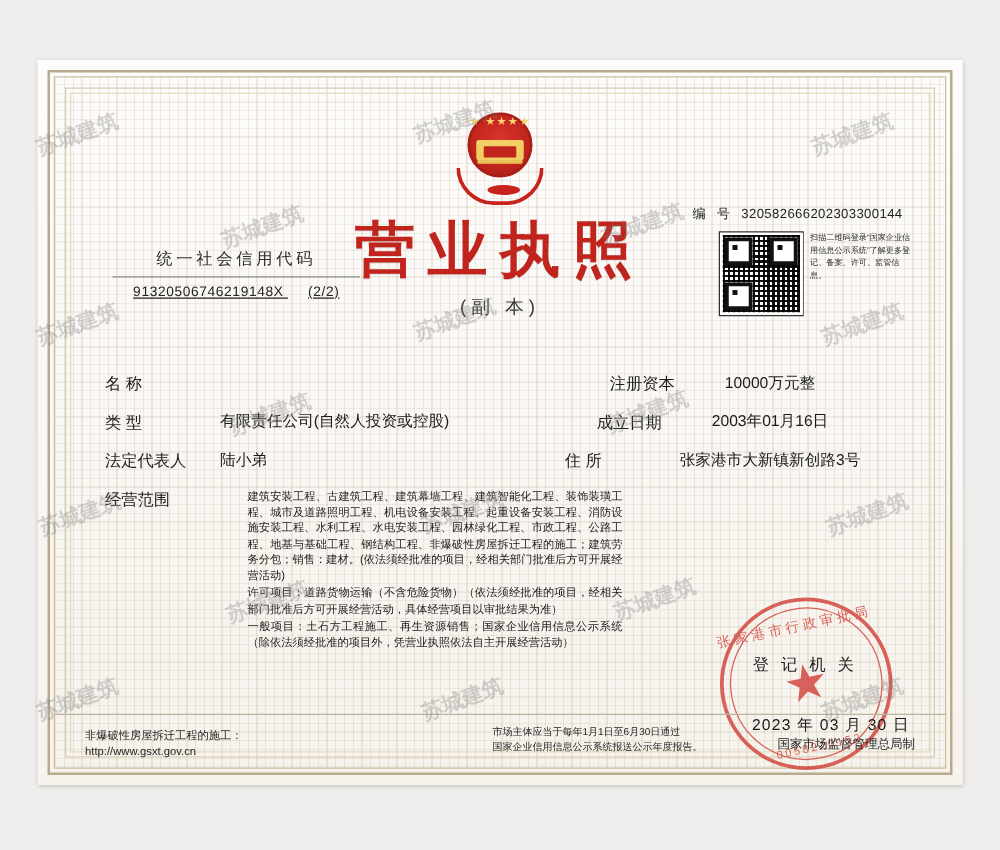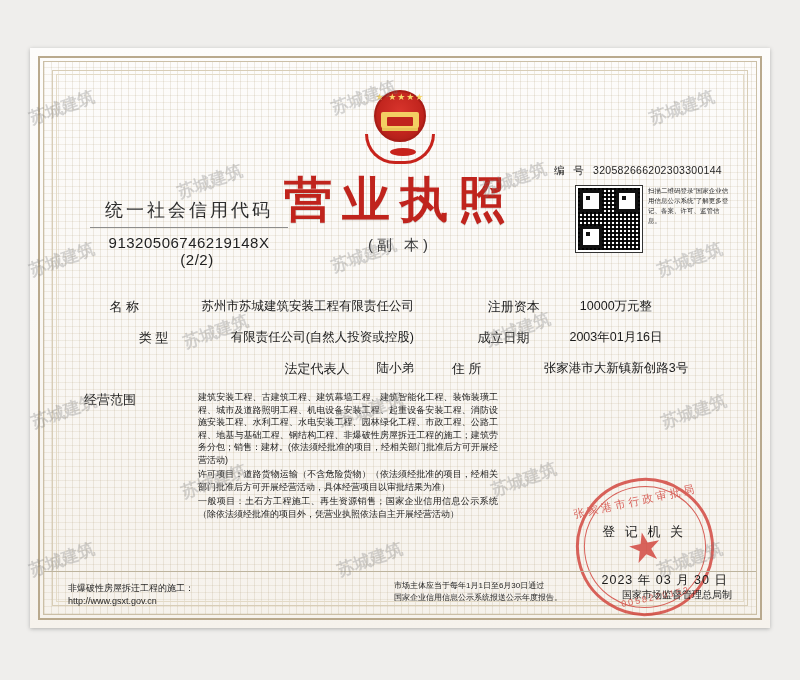--- a/index.html
+++ b/index.html
@@ -70,23 +70,23 @@
     font-weight:bold;font-size:48px;letter-spacing:10px;color:#c0241d;
     text-shadow:0 1px 0 rgba(0,0,0,.12);
   }
   .subtitle{
     position:absolute;left:0;right:0;top:188px;text-align:center;
     font-size:15px;letter-spacing:4px;color:#3a3a3a;
   }
 
   
   .code-block{position:absolute;left:54px;top:150px;width:210px;text-align:center;}
-  .code-label{font-size:18px;letter-spacing:3px;color:#2d2d2d;}
+  .code-label{font-size:13px;letter-spacing:3px;color:#2d2d2d;}
   .code-rule{height:1px;background:#8d8d8d;margin:5px 6px 6px 6px;}
-  .code-value{font-size:15px;color:#222;letter-spacing:.5px;}
+  .code-value{font-size:11px;color:#222;letter-spacing:.5px;text-decoration:underline;}
   .code-value .part2{margin-left:16px;}
 
   
   .reg-no{
     position:absolute;right:48px;top:116px;font-size:10.5px;color:#1f1f1f;letter-spacing:.3px;
   }
   .reg-no .lbl{letter-spacing:3px;margin-right:3px;}
   .qr{
     position:absolute;right:128px;top:138px;width:62px;height:62px;
     background:
@@ -100,21 +100,21 @@
   .qr .fq i{position:absolute;left:3px;top:3px;width:4px;height:4px;background:#111;}
   .qr .tl{left:2px;top:2px;} .qr .tr{right:2px;top:2px;} .qr .bl{left:2px;bottom:2px;}
   .qr-note{
     position:absolute;right:40px;top:138px;width:82px;
     font-size:6.5px;line-height:10px;color:#2b2b2b;text-align:left;
   }
 
   
   .fields{position:absolute;left:54px;top:250px;right:44px;}
   .row{display:flex;margin-bottom:13px;}
-  .col-l{width:330px;display:flex;justify-content:flex-end;}
+  .col-l{width:330px;display:flex;}
   .col-r{flex:1;display:flex;justify-content:center;}
   .lbl4{width:84px;font-size:13px;color:#1d1d1d;display:flex;justify-content:space-between;}
   .val{font-size:12.5px;color:#1b1b1b;padding-left:8px;}
   .val.big{font-size:12.5px;}
 
   .scope-row{display:flex;margin-top:2px;gap:22px;}
   .scope-label{width:84px;font-size:13px;color:#1d1d1d;display:flex;justify-content:space-between;}
   .scope-text{
     width:300px;font-size:9px;line-height:12.5px;color:#1b1b1b;padding-left:8px;text-align:justify;
   }
@@ -204,21 +204,20 @@
     <span class="fq bl">
         <i></i>
       </span>
   </div>
   <div class="qr-note">扫描二维码登录“国家企业信用信息公示系统”了解更多登记、备案、许可、监管信息。</div>
 
   <div class="fields">
     <div class="row">
       <div class="col-l">
         <div class="lbl4">名  称</div>
-        <div class="val big">苏州市苏城建筑安装工程有限责任公司</div>
       </div>
       <div class="col-r">
         <div class="lbl4">注册资本</div>
         <div class="val">10000万元整</div>
       </div>
     </div>
 
     <div class="row">
       <div class="col-l">
         <div class="lbl4">类  型</div>

